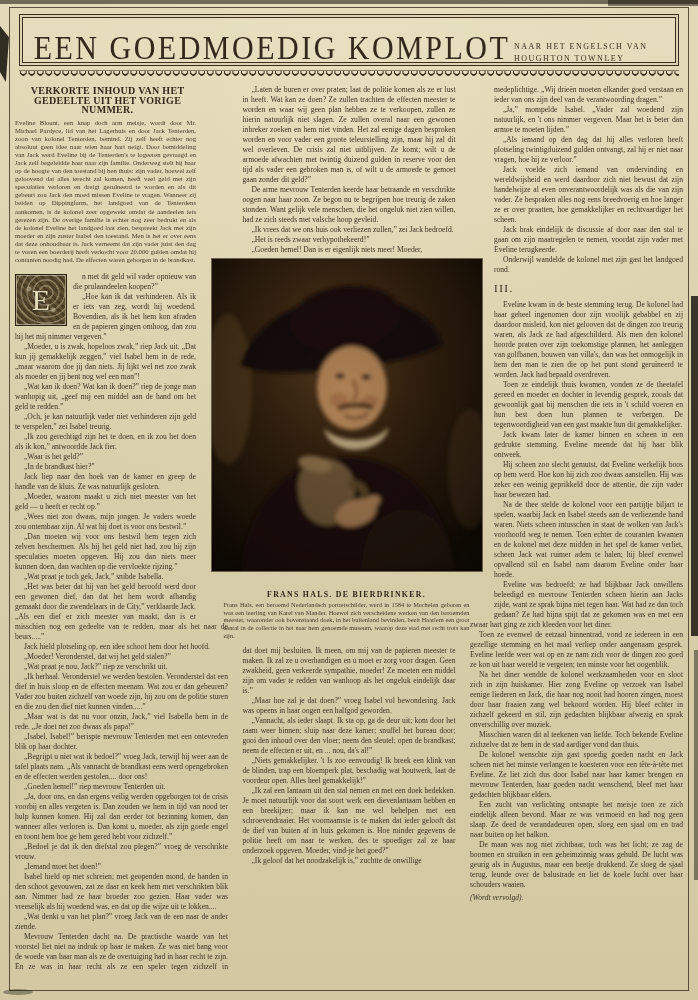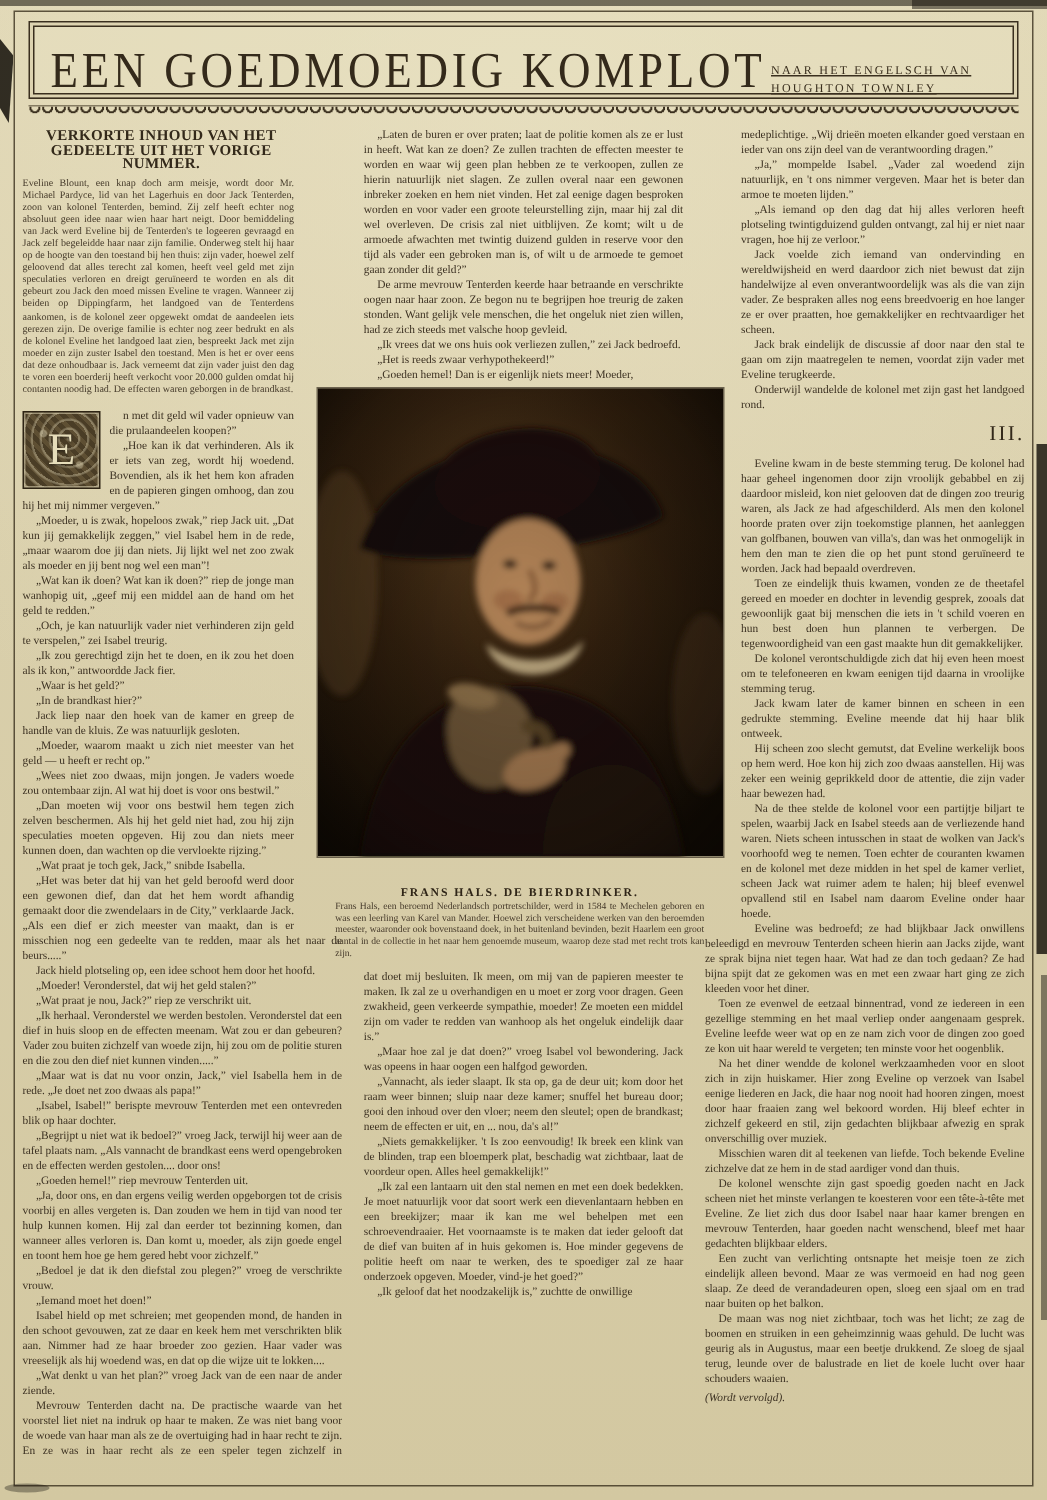--- a/index.html
+++ b/index.html
@@ -27,21 +27,21 @@
     border:1px solid #3a2f1e;
     box-shadow: inset 0 0 0 2px #ddd3b0, inset 0 0 0 3px #3a2f1e;
     display:flex; align-items:flex-end; padding:0 14px 0 10px;
     background:rgba(233,225,194,.35);
   }
   .masthead .title{
     flex:1; text-align:center; white-space:nowrap;
     font-size:30px; letter-spacing:2.5px; color:#342a1b;
     transform:scaleY(1.12); font-weight:normal;
   }
-  .byline{ width:150px; font-size:8px; letter-spacing:1.5px; line-height:12px; color:#3a2f1e;text-decoration:underline; }
+  .byline{ width:150px; font-size:8px; letter-spacing:1.5px; line-height:12px; color:#3a2f1e; }
   .scallop{
     margin:4px 19px 2px; height:7px;
     border-top:1px solid rgba(58,47,30,.55);
     background:radial-gradient(circle at 4.25px 1px, rgba(0,0,0,0) 2.2px, #3a2f1e 2.3px, #3a2f1e 3.6px, rgba(0,0,0,0) 3.7px);
     background-size:8.5px 7px; background-repeat:repeat-x;
   }
 
   .columns{ display:flex; justify-content:space-between; padding:6px 15px 0; height:892px; overflow:hidden; position:relative; }
   section.col{ width:213px; position:relative; }
 
@@ -66,21 +66,21 @@
   }
   .dropcap span{ font-size:30px; line-height:1; color:#e6ddba; text-shadow:0 1px 2px rgba(0,0,0,.6); }
 
   .illus{ margin:4px -26px 6px -31px; position:relative; z-index:2; }
   .painting{ width:270px; height:312px; box-shadow:0 0 0 1px rgba(30,22,12,.6); }
   .painting svg{ display:block; width:100%; height:100%; }
   figcaption{ margin-top:19px; }
   .cap-title{ text-align:center; font-size:7.8px; font-weight:bold; letter-spacing:1.3px; color:#2f2517; margin-bottom:2px; }
   .cap-text{ width:246px; margin:0 auto; font-size:6.4px; line-height:7.7px; text-align:justify; color:#45392a; }
 
-  .chapter{ text-align:right; font-size:14px; letter-spacing:1.5px; margin:7px 0 6px; color:#33291a; }
+  .chapter{ text-align:left; font-size:11px; letter-spacing:1.5px; margin:7px 0 6px; color:#33291a; }
   .continued{ text-align:left; font-style:italic; font-size:7.6px; margin-top:3px; padding-right:5px; color:#3c3122; }
 </style>
 </head>
 <body>
 
 <div class="page">
   <div class="frame"></div>
   <div class="art art-top"></div>
   <div class="art art-tr"></div>
   <div class="art art-tl"></div>
@@ -192,41 +192,40 @@
         </div>
         <figcaption>
           <div class="cap-title">FRANS HALS. DE BIERDRINKER.</div>
           <div class="cap-text">Frans Hals, een beroemd Nederlandsch portretschilder, werd in 1584 te Mechelen geboren en was een leerling van Karel van Mander. Hoewel zich verscheidene werken van den beroemden meester, waaronder ook bovenstaand doek, in het buitenland bevinden, bezit Haarlem een groot aantal in de collectie in het naar hem genoemde museum, waarop deze stad met recht trots kan zijn.</div>
         </figcaption>
       </figure>
       <div id="col2-bottom">
           <p class="para cont">dat doet mij besluiten. Ik meen, om mij van de papieren meester te maken. Ik zal ze u overhandigen en u moet er zorg voor dragen. Geen zwakheid, geen verkeerde sympathie, moeder! Ze moeten een middel zijn om vader te redden van wanhoop als het ongeluk eindelijk daar is.”</p>
           <p class="para">„Maar hoe zal je dat doen?” vroeg Isabel vol bewondering. Jack was opeens in haar oogen een halfgod geworden.</p>
           <p class="para">„Vannacht, als ieder slaapt. Ik sta op, ga de deur uit; kom door het raam weer binnen; sluip naar deze kamer; snuffel het bureau door; gooi den inhoud over den vloer; neem den sleutel; open de brandkast; neem de effecten er uit, en ... nou, da's al!”</p>
-          <p class="para">„Niets gemakkelijker. 't Is zoo eenvoudig! Ik breek een klink van de blinden, trap een bloemperk plat, beschadig wat zichtbaar, laat de voordeur open. Alles heel gemakkelijk!”</p>
+          <p class="para">„Niets gemakkelijker. 't Is zoo eenvoudig! Ik breek een klink van de blinden, trap een bloemperk plat, beschadig wat houtwerk, laat de voordeur open. Alles heel gemakkelijk!”</p>
           <p class="para">„Ik zal een lantaarn uit den stal nemen en met een doek bedekken. Je moet natuurlijk voor dat soort werk een dievenlantaarn hebben en een breekijzer; maar ik kan me wel behelpen met een schroevendraaier. Het voornaamste is te maken dat ieder gelooft dat de dief van buiten af in huis gekomen is. Hoe minder gegevens de politie heeft om naar te werken, des te spoediger zal ze haar onderzoek opgeven. Moeder, vind-je het goed?”</p>
           <p class="para">„Ik geloof dat het noodzakelijk is,” zuchtte de onwillige</p>
         </div>
     </section>
 
     <section class="col" id="col3">
       <div class="spacer-l"></div>
       <div id="col3-top">
           <p class="para cont">medeplichtige. „Wij drieën moeten elkander goed verstaan en ieder van ons zijn deel van de verantwoording dragen.”</p>
           <p class="para">„Ja,” mompelde Isabel. „Vader zal woedend zijn natuurlijk, en 't ons nimmer vergeven. Maar het is beter dan armoe te moeten lijden.”</p>
           <p class="para">„Als iemand op den dag dat hij alles verloren heeft plotseling twintigduizend gulden ontvangt, zal hij er niet naar vragen, hoe hij ze verloor.”</p>
           <p class="para">Jack voelde zich iemand van ondervinding en wereldwijsheid en werd daardoor zich niet bewust dat zijn handelwijze al even onverantwoordelijk was als die van zijn vader. Ze bespraken alles nog eens breedvoerig en hoe langer ze er over praatten, hoe gemakkelijker en rechtvaardiger het scheen.</p>
           <p class="para">Jack brak eindelijk de discussie af door naar den stal te gaan om zijn maatregelen te nemen, voordat zijn vader met Eveline terugkeerde.</p>
           <p class="para">Onderwijl wandelde de kolonel met zijn gast het landgoed rond.</p>
         </div>
       <div class="chapter">III.</div>
       <div id="col3-bottom">
           <p class="para">Eveline kwam in de beste stemming terug. De kolonel had haar geheel ingenomen door zijn vroolijk gebabbel en zij daardoor misleid, kon niet gelooven dat de dingen zoo treurig waren, als Jack ze had afgeschilderd. Als men den kolonel hoorde praten over zijn toekomstige plannen, het aanleggen van golfbanen, bouwen van villa's, dan was het onmogelijk in hem den man te zien die op het punt stond geruïneerd te worden. Jack had bepaald overdreven.</p>
           <p class="para">Toen ze eindelijk thuis kwamen, vonden ze de theetafel gereed en moeder en dochter in levendig gesprek, zooals dat gewoonlijk gaat bij menschen die iets in 't schild voeren en hun best doen hun plannen te verbergen. De tegenwoordigheid van een gast maakte hun dit gemakkelijker.</p>
-          <p class="para">De kolonel verontschuldigde zich dat hij even heen moest om te telefoneeren en kwam eenigen tijd daarna in vroolijke stemming terug.</p>
           <p class="para">Jack kwam later de kamer binnen en scheen in een gedrukte stemming. Eveline meende dat hij haar blik ontweek.</p>
           <p class="para">Hij scheen zoo slecht gemutst, dat Eveline werkelijk boos op hem werd. Hoe kon hij zich zoo dwaas aanstellen. Hij was zeker een weinig geprikkeld door de attentie, die zijn vader haar bewezen had.</p>
           <p class="para">Na de thee stelde de kolonel voor een partijtje biljart te spelen, waarbij Jack en Isabel steeds aan de verliezende hand waren. Niets scheen intusschen in staat de wolken van Jack's voorhoofd weg te nemen. Toen echter de couranten kwamen en de kolonel met deze midden in het spel de kamer verliet, scheen Jack wat ruimer adem te halen; hij bleef evenwel opvallend stil en Isabel nam daarom Eveline onder haar hoede.</p>
           <p class="para">Eveline was bedroefd; ze had blijkbaar Jack onwillens beleedigd en mevrouw Tenterden scheen hierin aan Jacks zijde, want ze sprak bijna niet tegen haar. Wat had ze dan toch gedaan? Ze had bijna spijt dat ze gekomen was en met een zwaar hart ging ze zich kleeden voor het diner.</p>
           <p class="para">Toen ze evenwel de eetzaal binnentrad, vond ze iedereen in een gezellige stemming en het maal verliep onder aangenaam gesprek. Eveline leefde weer wat op en ze nam zich voor de dingen zoo goed ze kon uit haar wereld te vergeten; ten minste voor het oogenblik.</p>
           <p class="para">Na het diner wendde de kolonel werkzaamheden voor en sloot zich in zijn huiskamer. Hier zong Eveline op verzoek van Isabel eenige liederen en Jack, die haar nog nooit had hooren zingen, moest door haar fraaien zang wel bekoord worden. Hij bleef echter in zichzelf gekeerd en stil, zijn gedachten blijkbaar afwezig en sprak onverschillig over muziek.</p>
           <p class="para">Misschien waren dit al teekenen van liefde. Toch bekende Eveline zichzelve dat ze hem in de stad aardiger vond dan thuis.</p>
           <p class="para">De kolonel wenschte zijn gast spoedig goeden nacht en Jack scheen niet het minste verlangen te koesteren voor een tête-à-tête met Eveline. Ze liet zich dus door Isabel naar haar kamer brengen en mevrouw Tenterden, haar goeden nacht wenschend, bleef met haar gedachten blijkbaar elders.</p>
           <p class="para">Een zucht van verlichting ontsnapte het meisje toen ze zich eindelijk alleen bevond. Maar ze was vermoeid en had nog geen slaap. Ze deed de verandadeuren open, sloeg een sjaal om en trad naar buiten op het balkon.</p>
           <p class="para">De maan was nog niet zichtbaar, toch was het licht; ze zag de boomen en struiken in een geheimzinnig waas gehuld. De lucht was geurig als in Augustus, maar een beetje drukkend. Ze sloeg de sjaal terug, leunde over de balustrade en liet de koele lucht over haar schouders waaien.</p>

